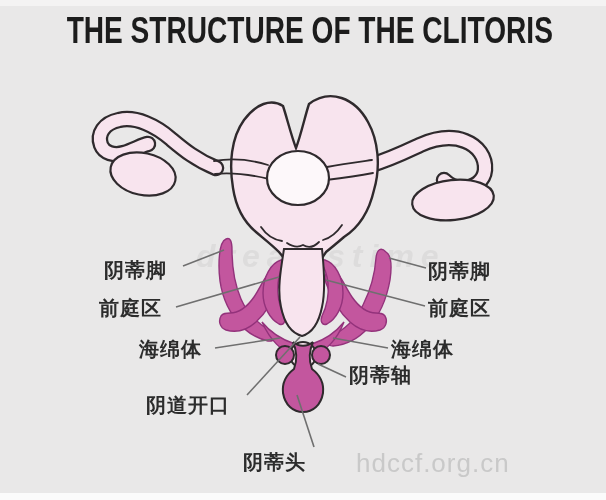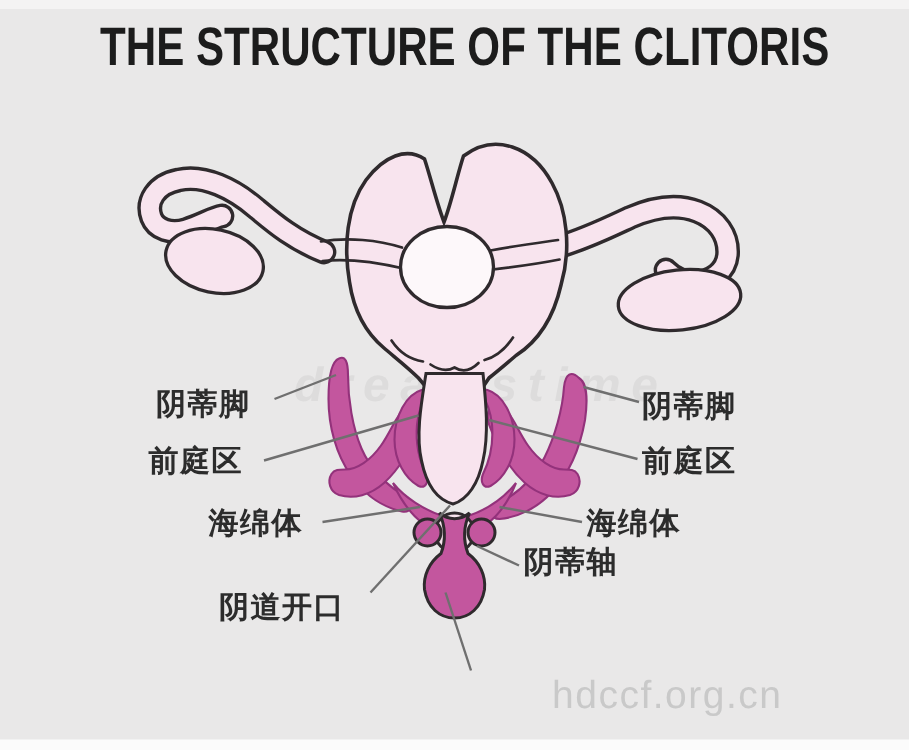--- a/index.html
+++ b/index.html
@@ -21,21 +21,21 @@
     transform:scaleX(0.78); transform-origin:50% 50%;
     letter-spacing:0px; white-space:nowrap;
   }
   svg.diagram{position:absolute; left:0; top:0;}
   .cn-label{
     position:absolute; font-weight:bold; font-size:20px; line-height:24px;
     color:var(--label); letter-spacing:1px; white-space:nowrap;
   }
   .site-watermark{
     position:absolute; left:356px; top:448px; font-size:26px; font-weight:400;
-    color:var(--watermark); letter-spacing:1px;margin-left:12px;
+    color:var(--watermark); letter-spacing:1px;
   }
   .faint-watermark{
     position:absolute; left:196px; top:238px; font-size:32px; font-weight:bold;
     color:#8a8a8a; opacity:0.12; letter-spacing:7px; font-style:italic;
   }
   
   .uterus-body{fill:var(--uterus-fill); stroke:var(--outline); stroke-width:2.4;}
   .cavity{fill:var(--cavity-fill); stroke:var(--outline); stroke-width:2.2;}
   .tube-outer{fill:none; stroke:var(--outline); stroke-width:16.5; stroke-linecap:round;}
   .tube-inner{fill:none; stroke:var(--uterus-fill); stroke-width:12; stroke-linecap:round;}
@@ -116,20 +116,21 @@
     <line class="leader" x1="389" y1="258" x2="426" y2="268"></line>
     <line class="leader" x1="326" y1="280" x2="425" y2="306"></line>
     <line class="leader" x1="333" y1="338" x2="388" y2="348"></line>
     <line class="leader" x1="318" y1="364" x2="346" y2="377"></line>
   </svg>
 
   <div class="cn-label" style="left:104px; top:258px;">阴蒂脚</div>
   <div class="cn-label" style="left:99px;  top:296px;">前庭区</div>
   <div class="cn-label" style="left:139px; top:337px;">海绵体</div>
   <div class="cn-label" style="left:146px; top:393px;">阴道开口</div>
+  <div class="cn-label" style="left:243px; top:450px;">阴蒂头</div>
   <div class="cn-label" style="left:428px; top:259px;">阴蒂脚</div>
   <div class="cn-label" style="left:428px; top:296px;">前庭区</div>
   <div class="cn-label" style="left:391px; top:337px;">海绵体</div>
   <div class="cn-label" style="left:349px; top:363px;">阴蒂轴</div>
 
   <div class="site-watermark">hdccf.org.cn</div>
 
   <div class="edge-bottom"></div>
 </div>
 

